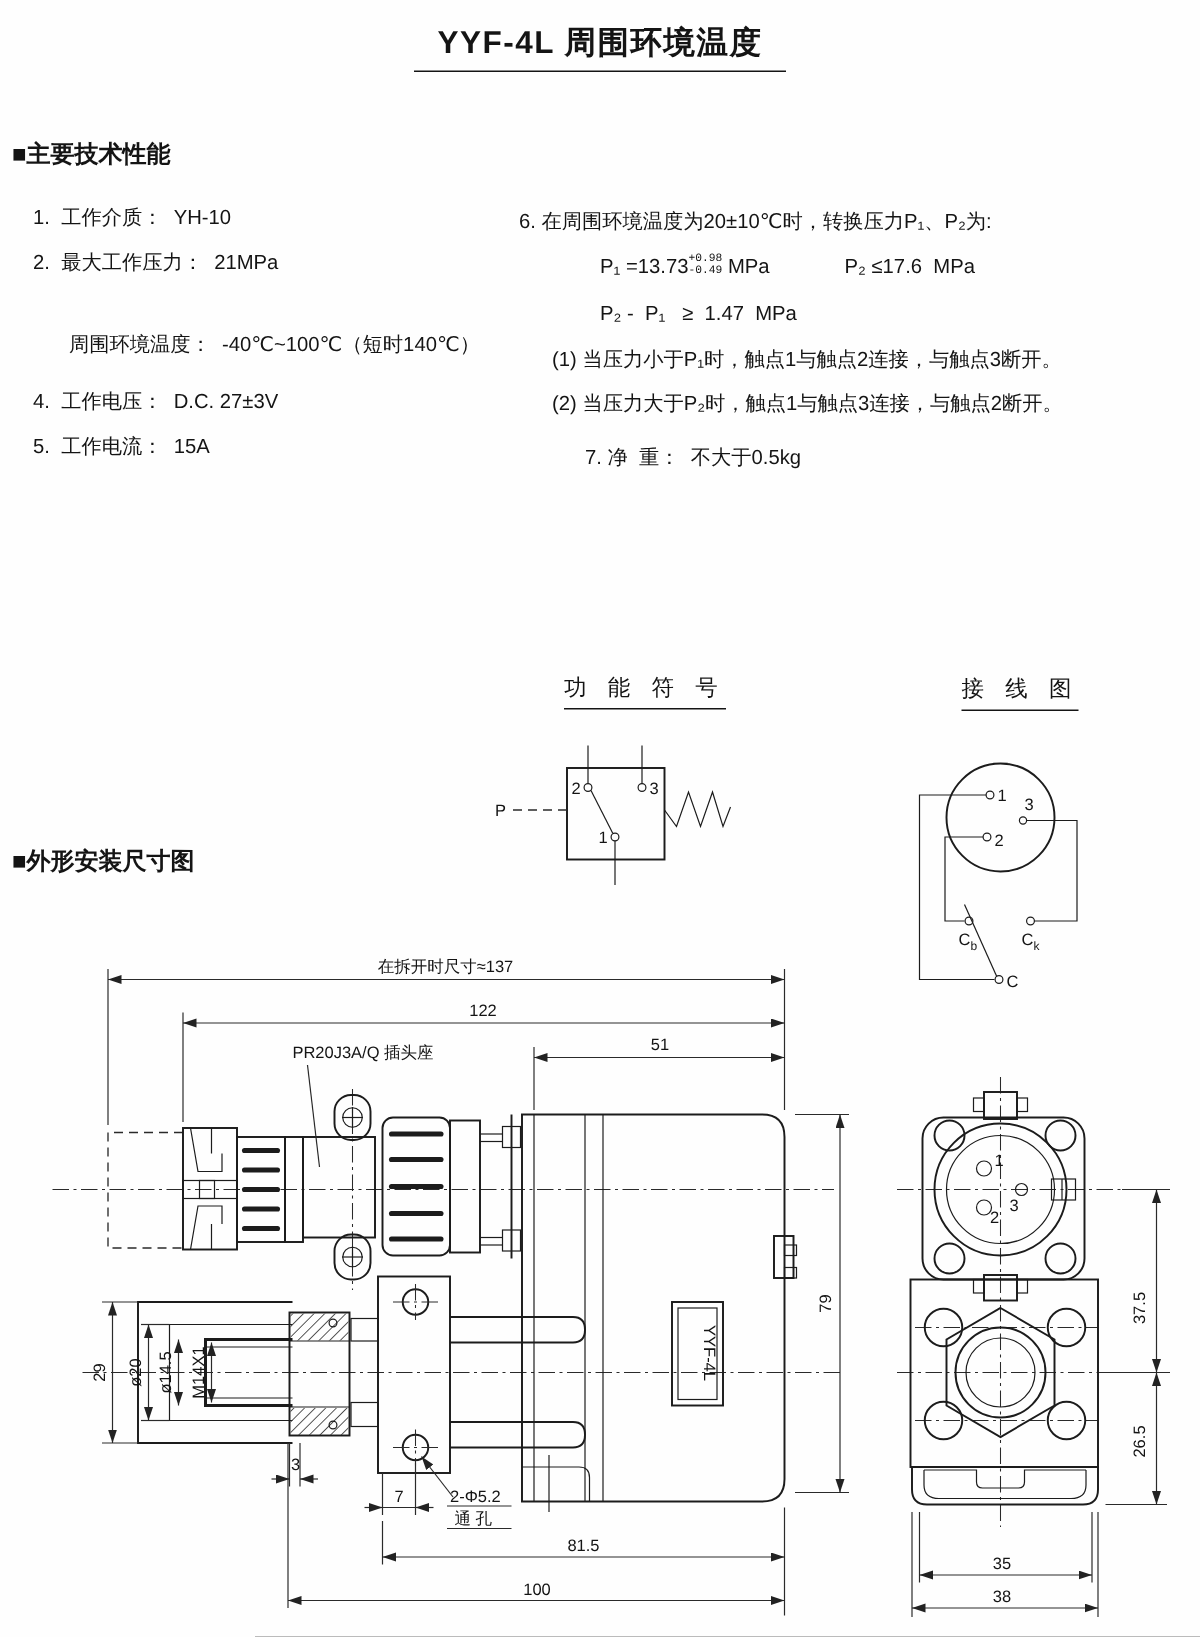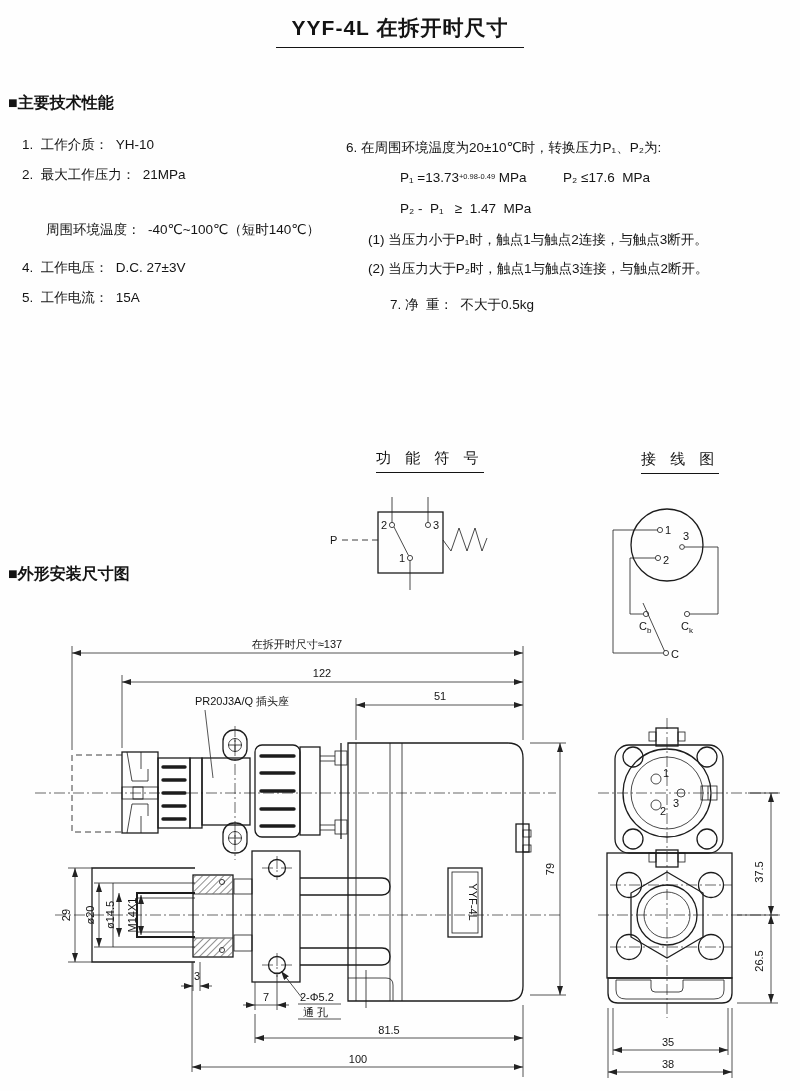--- a/index.html
+++ b/index.html
@@ -9,22 +9,22 @@
     font-family:"Liberation Sans","DejaVu Sans",sans-serif;
   }
   .title-wrap{position:absolute;top:14px;left:0;width:100%;text-align:center;}
   .doc-title{
     display:inline-block;font-size:21px;font-weight:bold;letter-spacing:1px;
     padding:0 16px 5px 16px;border-bottom:1.6px solid #141414;white-space:pre;
   }
   .sec-heading{position:absolute;font-size:16px;font-weight:bold;white-space:pre;}
   .spec-line{position:absolute;font-size:13.5px;white-space:pre;}
   .formula{position:absolute;font-size:13.5px;white-space:pre;}
-  .tol{display:inline-flex;flex-direction:row;vertical-align:middle;
-       font-size:7.5px;line-height:1.1;transform:translateY(-1px);}
+  .tol{display:inline-flex;flex-direction:column;vertical-align:middle;
+       font-size:7.5px;line-height:1.1;transform:translateY(-1px);font-family:Liberation Mono, monospace;}
   .diag-title{
     position:absolute;font-size:15px;font-weight:normal;letter-spacing:5px;
     padding-bottom:4px;border-bottom:1.4px solid #141414;white-space:pre;text-align:center;
   }
   svg{position:absolute;overflow:visible;}
   svg text{font-family:"Liberation Sans","DejaVu Sans",sans-serif;fill:#141414;}
   .ol{stroke:#1c1c1c;stroke-width:1.3;fill:none;}
   .ol2{stroke:#1c1c1c;stroke-width:2;fill:none;}
   .tl{stroke:#1c1c1c;stroke-width:.8;fill:none;}
   .dim{stroke:#2a2a2a;stroke-width:.8;fill:none;}
@@ -34,21 +34,21 @@
   .dt{font-size:11px;}
   .dtc{font-size:11px;text-anchor:middle;}
   .pin{font-size:11px;}
 </style>
 </head>
 <body>
 
 <div class="page">
 
   <div class="title-wrap">
-    <span class="doc-title">YYF-4L 在拆开时尺寸</span>
+    <span class="doc-title">YYF-4L 周围环境温度</span>
   </div>
 
   <div class="sec-heading" style="left:8px;top:93px;">■主要技术性能</div>
 
   <div class="spec-line" style="left:22px;top:136px;">1.  工作介质：  YH-10</div>
   <div class="spec-line" style="left:22px;top:166px;">2.  最大工作压力：  21MPa</div>
   <div class="spec-line" style="left:46px;top:221px;">周围环境温度：  -40℃~100℃（短时140℃）</div>
   <div class="spec-line" style="left:22px;top:259px;">4.  工作电压：  D.C. 27±3V</div>
   <div class="spec-line" style="left:22px;top:289px;">5.  工作电流：  15A</div>
 

